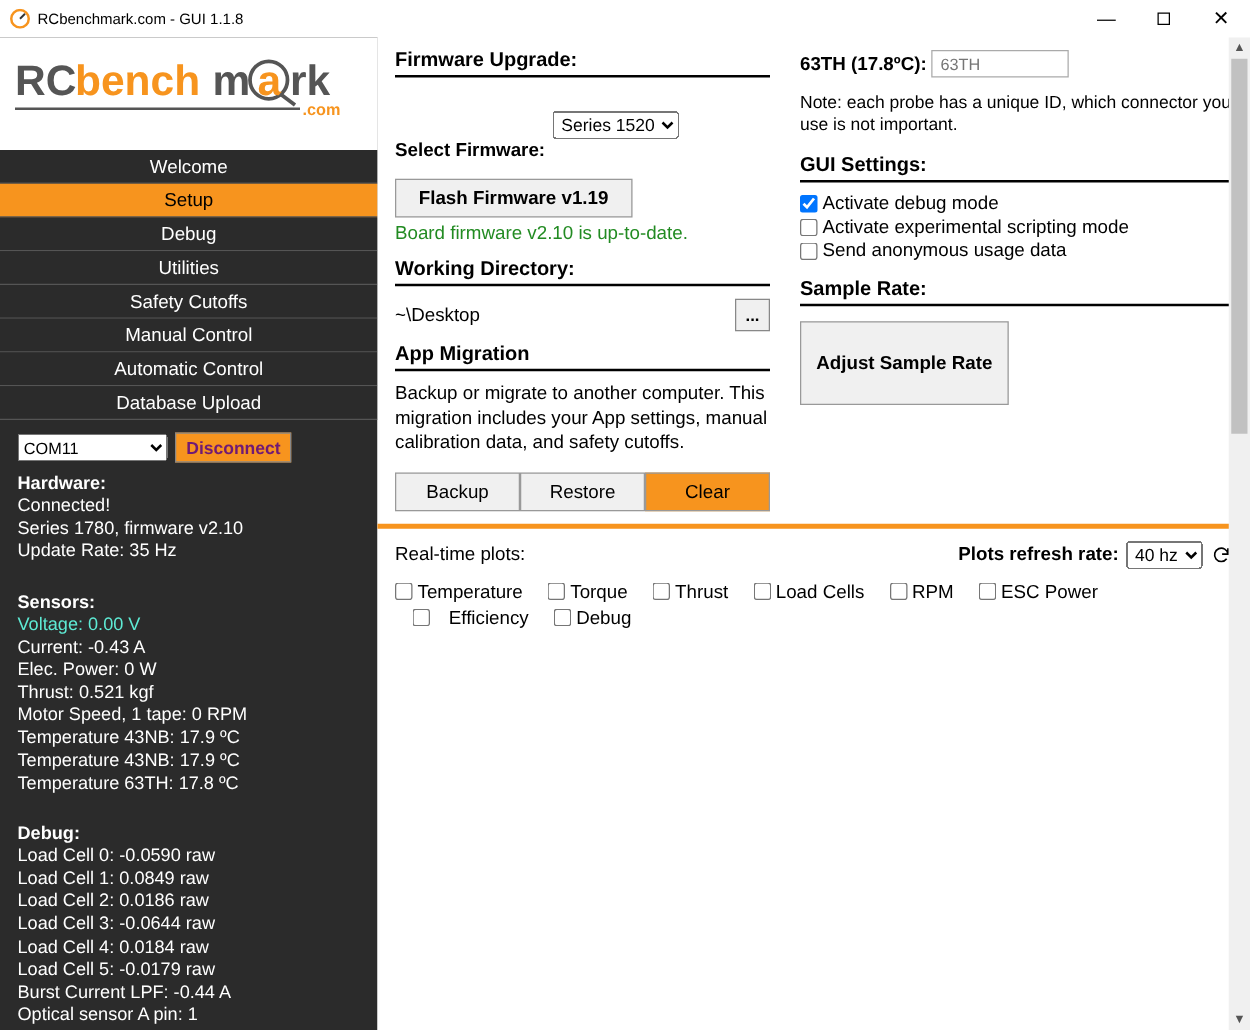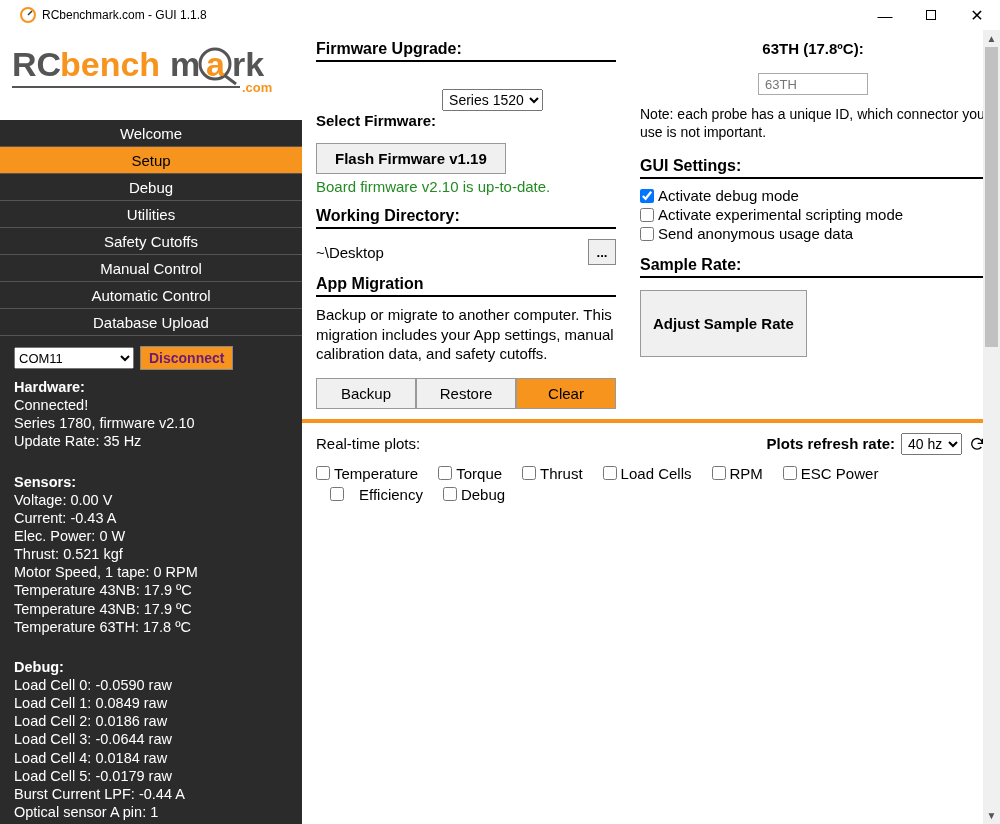--- a/index.html
+++ b/index.html
@@ -1,54 +1,54 @@
 <!DOCTYPE html>
 <html><head>
 <meta charset="utf-8">
 <style>
   * { box-sizing: border-box; margin: 0; padding: 0; }
   body { font-family: Arial, Helvetica, sans-serif; font-size: 14px; color: #000; background: #fff; width: 1000px; height: 824px; overflow: hidden; position: relative; }
-  .titlebar { height: 30px; display: flex; align-items: center; padding: 0 0 0 8px; background: #fff; font-size: 12px; margin-left: 12px; }
+  .titlebar { height: 30px; display: flex; align-items: center; padding: 0 0 0 8px; background: #fff; font-size: 12px; }
   .titlebar .icon { width: 16px; height: 16px; margin-right: 6px; display: inline-flex; align-items: center; justify-content: center; }
   .titlebar .spacer { flex: 1; }
   .winbtn { width: 46px; height: 30px; display: flex; align-items: center; justify-content: center; font-size: 15px; color: #000; }
   .winbtn.close { font-size: 16px; }
   .maximize-box { width: 10px; height: 10px; border: 1px solid #000; }
   .app { display: flex; height: 794px; }
   .sidebar { width: 302px; background: #2b2b2b; color: #fff; display: flex; flex-direction: column; }
   .logo { background: #fff; padding: 4px 10px 20px 10px; }
   .logo svg { display: block; }
   .menu { }
   .menu-item { height: 27px; line-height: 27px; text-align: center; border-bottom: 1px solid #555; font-size: 15px; cursor: pointer; background:#2b2b2b; color: #fff; }
   .menu-item.active { background: #f7941e; color: #000; font-weight: normal; }
   .conn-row { padding: 10px 10px 4px 14px; display: flex; align-items: center; gap: 6px; }
   .conn-row select { width: 120px; height: 22px; font-size: 13px; }
   .disconnect-btn { background: #f7941e; color: #701a75; border: 1px solid #888; height: 24px; padding: 0 8px; font-weight: bold; font-size: 14px; cursor: pointer; }
   .side-body { padding: 0 12px 8px 14px; font-size: 14.5px; line-height: 1.25; overflow: hidden; }
   .side-body strong { font-weight: bold; }
-  .side-body .voltage { color: #ffffff; }
+  .side-body .voltage { color: #5eead4; }
   .side-body p { margin: 0; }
   .side-section { margin-top: 4px; }
   .main { flex: 1; position: relative; background: #fff; display:flex; flex-direction:column; }
   .main-top { display: flex; padding: 10px 14px 10px 14px; gap: 24px; }
   .col-left { width: 300px; }
   .col-right { flex: 1; }
   .section-title { font-size: 16px; font-weight: bold; border-bottom: 2px solid #000; padding-bottom: 2px; margin-bottom: 8px; }
   .label-inline { font-size: 15px; font-weight: bold; margin-right: 6px; margin-top: 42px; }
   .select-fw { font-size: 14px; padding: 1px 2px; }
   .flash-btn { background: #f0f0f0; border: 1px solid #999; padding: 6px 18px; font-size: 15px; font-weight: bold; cursor: pointer; margin-top: 8px; }
   .green-status { color: #228b22; font-size: 15px; margin: 4px 0 12px 0; }
   .wd-row { display: flex; align-items: center; gap: 8px; margin-top: 10px; margin-bottom: 10px; }
   .wd-path { font-size: 15px; flex: 1; }
   .browse-btn { width: 28px; height: 26px; border: 1px solid #888; background: #f0f0f0; cursor: pointer; font-weight: bold; }
   .migrate-desc { font-size: 15px; color: #000; margin: 6px 0 14px 0; line-height: 1.3; }
   .btnrow3 { display: flex; }
   .btn3 { flex: 1; border: 1px solid #999; background: #f0f0f0; padding: 6px 0; font-size: 15px; cursor: pointer; }
   .btn3.active { background: #f7941e; color: #000; }
-  .temp-row { display:flex; align-items:center; gap:16px; margin-bottom:10px;flex-direction:column;}
+  .temp-row { display:flex; align-items:center; gap:4px; margin-bottom:10px;}
   .temp-label { font-size:15px; font-weight:bold; }
   .temp-input { width:110px; height:22px; font-size:13px; border:1px solid #aaa; padding:2px 6px; color:#888; }
   .note { font-size: 14px; color: #000; line-height:1.3; margin-bottom: 16px; }
   .checkbox-row { display:flex; align-items:center; gap:4px; font-size:15px; margin-bottom:2px; }
   .checkbox-row input { width:14px; height:14px; }
   .adjust-btn { background:#f0f0f0; border:1px solid #999; padding:24px 12px; font-size:15px; font-weight:bold; cursor:pointer; margin-top:4px; }
   .main-sep { height: 4px; background: #f7941e; }
   .plots { padding: 10px 14px; font-size: 15px; }
   .plots-head { display:flex; align-items:center; margin-bottom:10px; }
   .plots-title { font-size:15px; }

